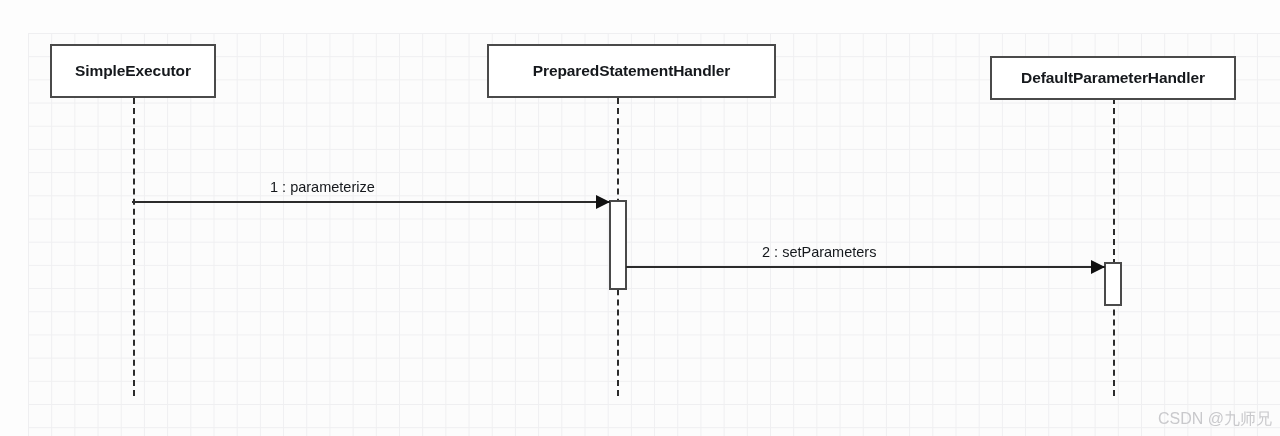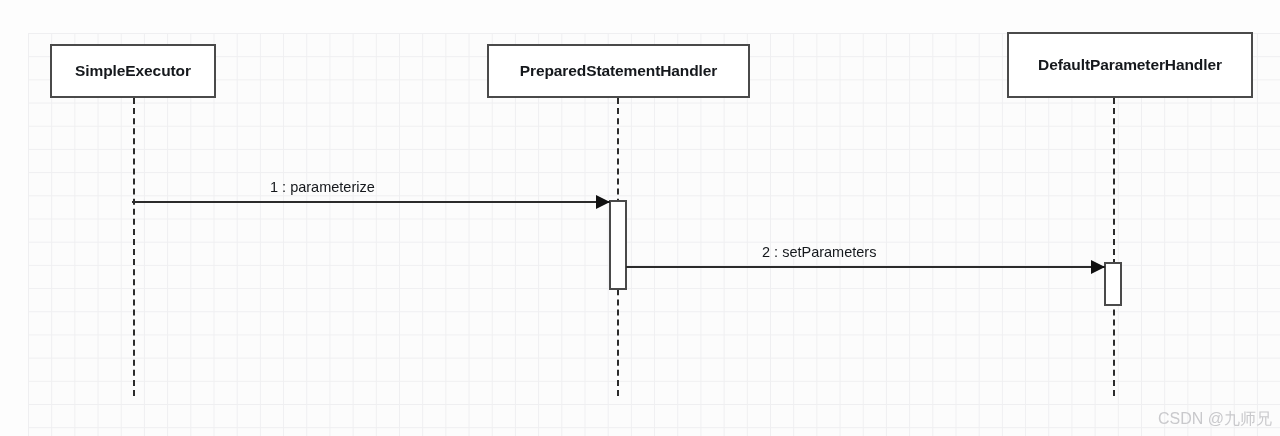--- a/index.html
+++ b/index.html
@@ -119,25 +119,25 @@
   <div class="grid-layer"></div>
 
   <div class="lifeline" style="left:133px; top:98px; height:298px;"></div>
   <div class="lifeline" style="left:617px; top:98px; height:298px;"></div>
   <div class="lifeline" style="left:1113px; top:98px; height:298px;"></div>
 
   <div class="participant" style="left:50px; top:44px; width:166px; height:54px;">
     <span class="participant-label">SimpleExecutor</span>
   </div>
 
-  <div class="participant" style="left:487px; top:44px; width:263px; height:54px;">
+  <div class="participant" style="left:487px; top:44px; width:289px; height:54px;">
     <span class="participant-label">PreparedStatementHandler</span>
   </div>
 
-  <div class="participant" style="left:990px; top:32px; width:246px; height:66px;margin-left:17px;">
+  <div class="participant" style="left:990px; top:56px; width:246px; height:44px;">
     <span class="participant-label">DefaultParameterHandler</span>
   </div>
 
   <div class="activation" style="left:609px; top:200px; width:18px; height:90px;"></div>
   <div class="activation" style="left:1104px; top:262px; width:18px; height:44px;"></div>
 
   <div class="msg-line" style="left:132px; top:201px; width:478px;"></div>
   <div class="msg-arrow" style="left:596px; top:195px;"></div>
   <div class="msg-label" style="left:270px; top:179px; width:200px;">1 : parameterize</div>
 

